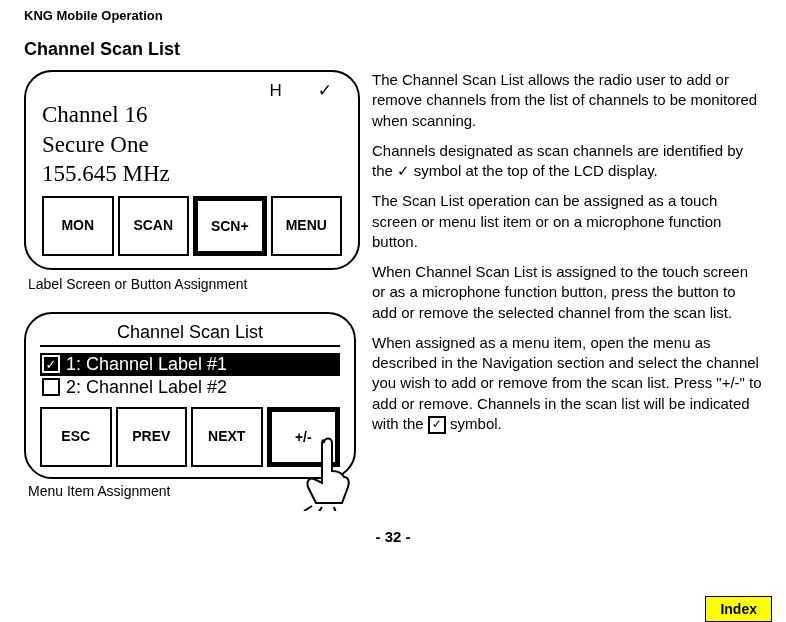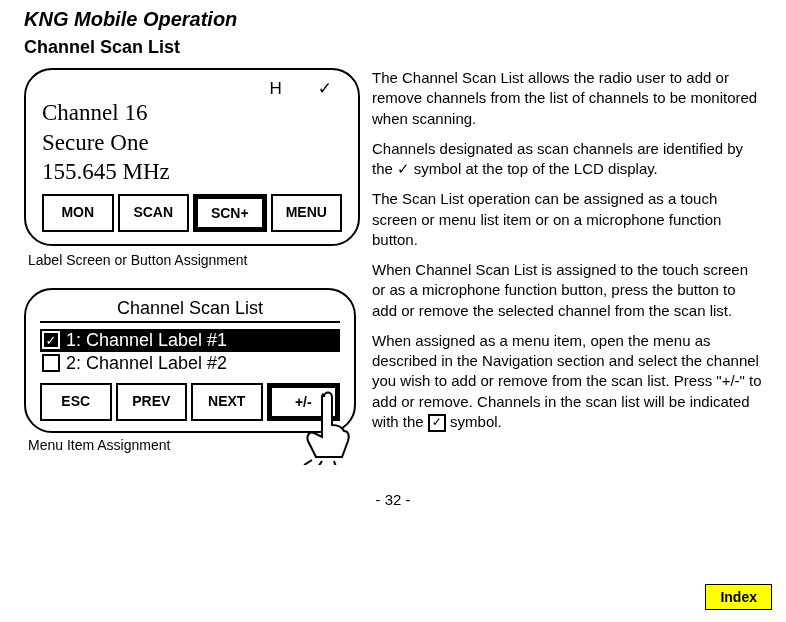--- a/index.html
+++ b/index.html
@@ -9,24 +9,23 @@
       width: 786px;
       height: 622px;
       background: #fff;
       color: #000;
       position: relative;
     }
     .page {
       padding: 8px 24px 0 24px;
     }
     .header-top {
-      font-style: italic;
-      font-weight: bold;
-      font-size: 20px;
-      margin-bottom: 6px;
+      font-weight: bold;
+      font-size: 13px;
+      margin-bottom: 16px;
     }
     .section-title {
       font-weight: bold;
       font-size: 18px;
       margin-bottom: 10px;
     }
     .two-col {
       display: flex;
       gap: 18px;
     }
@@ -67,21 +66,21 @@
     .softkey-row {
       display: flex;
       gap: 4px;
       margin-top: 8px;
     }
     .softkey {
       border: 2px solid #000;
       text-align: center;
       font-weight: bold;
       font-size: 14px;
-      padding: 8px 0;
+      padding: 19px 0;
       flex: 1;
     }
     .softkey.active {
       box-shadow: inset 0 0 0 2px #000;
       border-width: 3px;
     }
 
     .caption {
       font-size: 14px;
       text-align: left;
@@ -134,27 +133,28 @@
     .hand {
       position: absolute;
       right: -10px;
       bottom: -34px;
       pointer-events: none;
     }
 
     .page-foot {
       text-align: center;
       font-size: 15px;
-      margin-top: 18px;
+      margin-top: 9px;
+      font-weight: bold;
     }
 
     .index-btn {
       position: absolute;
       right: 14px;
-      bottom: 12px;
+      bottom: 0;
       background: #ffff00;
       border: 1px solid #000;
       font-weight: bold;
       font-size: 14px;
       padding: 4px 14px;
     }
     .checkmark-inline {
       display: inline-block;
       width: 14px;
       height: 14px;

